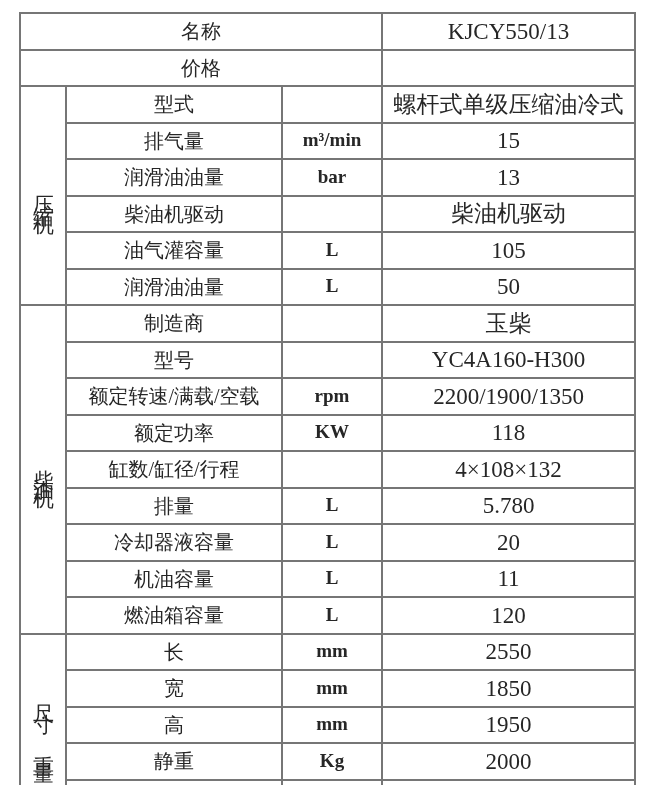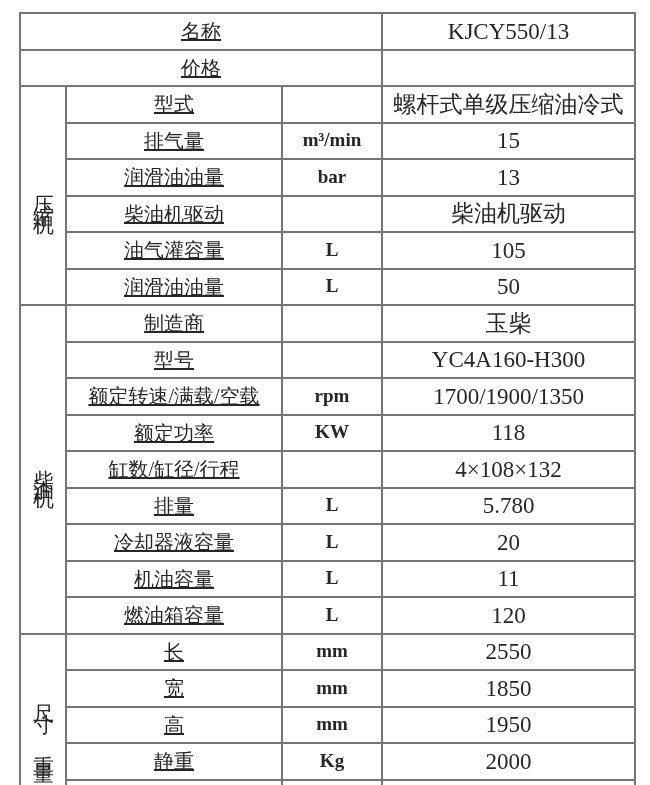--- a/index.html
+++ b/index.html
@@ -37,21 +37,21 @@
     font-size:21px;
   }
   .section-cell .vtext{
     writing-mode:vertical-lr;
     text-orientation:upright;
     letter-spacing:9px;
     display:inline-block;
   }
   td.unit-cell{font-size:19px;font-weight:bold;}
   td.value-cell{font-size:23px;}
-  td.label-cell{font-size:20px;text-decoration:underline;}
+  td.label-cell{font-size:20px;}
 </style>
 </head>
 <body>
 
 <table class="spec-table">
   <colgroup>
     <col style="width:46px">
     <col style="width:216px">
     <col style="width:100px">
     <col style="width:253px">
@@ -106,21 +106,21 @@
       <td class="value-cell">玉柴</td>
     </tr>
     <tr>
       <td class="label-cell">型号</td>
       <td class="unit-cell"></td>
       <td class="value-cell">YC4A160-H300</td>
     </tr>
     <tr>
       <td class="label-cell">额定转速/满载/空载</td>
       <td class="unit-cell">rpm</td>
-      <td class="value-cell">1700/1900/1350</td>
+      <td class="value-cell">2200/1900/1350</td>
     </tr>
     <tr>
       <td class="label-cell">额定功率</td>
       <td class="unit-cell">KW</td>
       <td class="value-cell">118</td>
     </tr>
     <tr>
       <td class="label-cell">缸数/缸径/行程</td>
       <td class="unit-cell"></td>
       <td class="value-cell">4×108×132</td>

